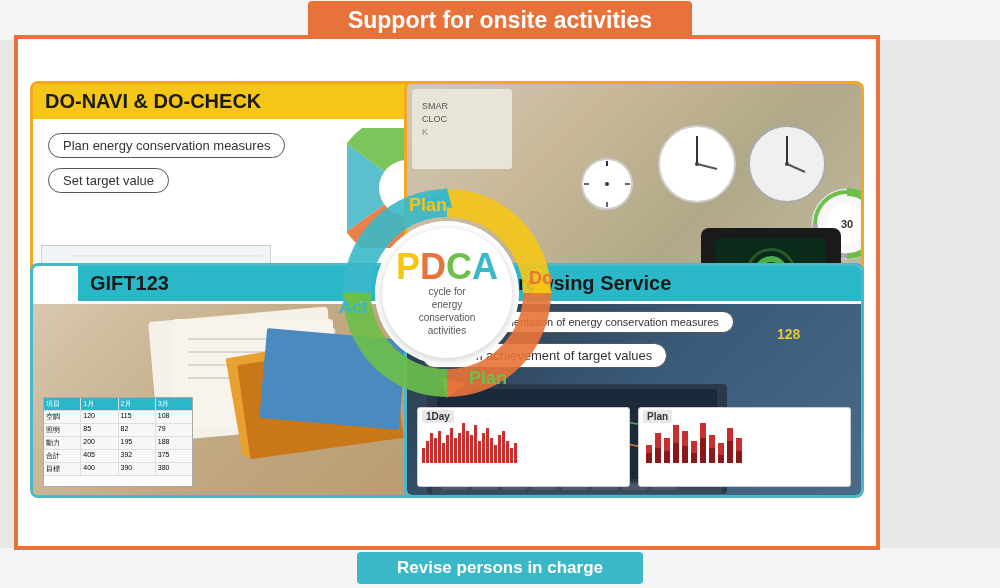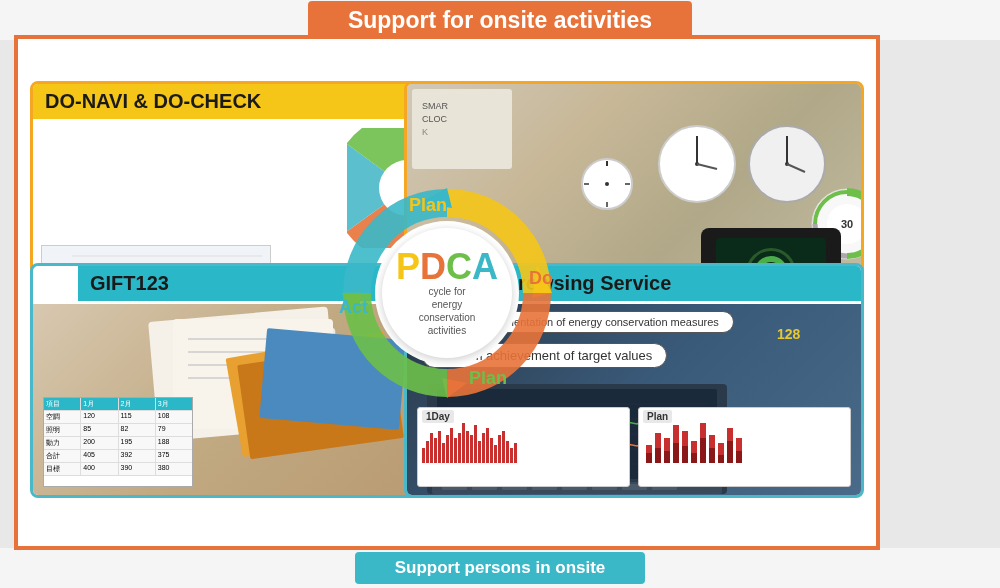--- a/index.html
+++ b/index.html
@@ -462,30 +462,34 @@
 </head>
 <body>
 
 <div class="main-container">
 
   <div class="top-banner">
     <div class="top-banner-inner">Support for onsite activities</div>
   </div>
 
   <div class="bottom-banner">
-    <div class="bottom-banner-inner">Support persons in onsite</div>
+    <div class="bottom-banner-inner">Revise persons in charge</div>
   </div>
 
   <div class="orange-frame">
 
     <div class="quadrant q-top-left">
       <div class="q-header q-header-yellow">
         <span>DO-NAVI &amp; DO-CHECK</span>
       </div>
 
+      <div class="donavi-pills">
+        <div class="pill">Plan energy conservation measures</div><br>
+        <div class="pill">Set target value</div>
+      </div>
 
       <div class="pie-container">
         <svg width="120" height="120" viewBox="0 0 120 120">
 
           <circle cx="60" cy="60" r="50" fill="none" stroke="#f5c518" stroke-width="50" stroke-dasharray="78.5 235.6" stroke-dashoffset="0" opacity="0.9"></circle>
           <circle cx="60" cy="60" r="50" fill="none" stroke="#e8733a" stroke-width="50" stroke-dasharray="47.1 267" stroke-dashoffset="-78.5" opacity="0.9"></circle>
           <circle cx="60" cy="60" r="50" fill="none" stroke="#4ab8c8" stroke-width="50" stroke-dasharray="62.8 251.3" stroke-dashoffset="-125.6" opacity="0.9"></circle>
           <circle cx="60" cy="60" r="50" fill="none" stroke="#6dbf4a" stroke-width="50" stroke-dasharray="47.1 267" stroke-dashoffset="-188.4" opacity="0.9"></circle>
           <circle cx="60" cy="60" r="50" fill="none" stroke="#e84a70" stroke-width="50" stroke-dasharray="31.4 282.7" stroke-dashoffset="-235.5" opacity="0.9"></circle>
           <circle cx="60" cy="60" r="50" fill="none" stroke="#a84ab0" stroke-width="50" stroke-dasharray="31.4 282.7" stroke-dashoffset="-266.9" opacity="0.9"></circle>

